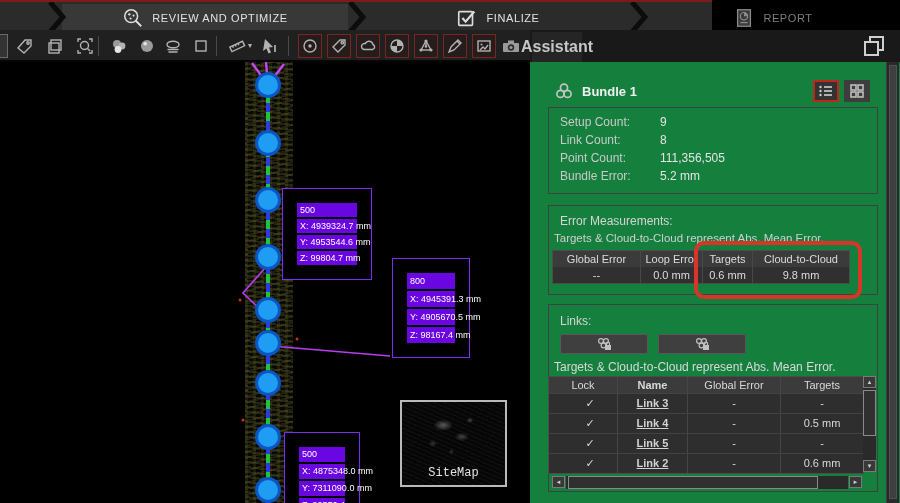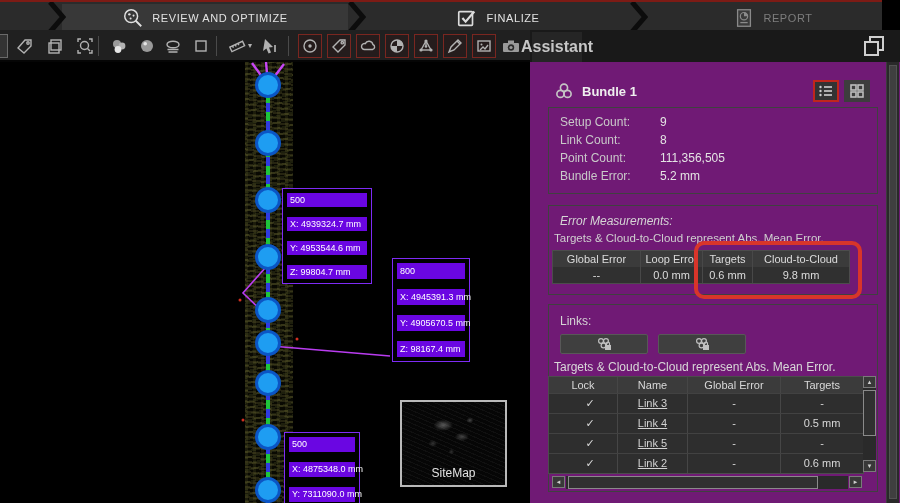--- a/index.html
+++ b/index.html
@@ -1,21 +1,21 @@
 <!DOCTYPE html>
 <html><head>
 <meta charset="utf-8">
 <style>
   html,body{margin:0;padding:0;background:#000;}
   .app{position:relative;width:900px;height:503px;overflow:hidden;background:#000;
        font-family:"Liberation Sans",sans-serif;color:#d8d8d8;-webkit-font-smoothing:antialiased;}
   .abs{position:absolute;}
 
   
-  .wfbar{position:absolute;left:0;top:0;width:882px;height:30px;background:#2b2b2b;border-top:2px solid #7d1b15;box-sizing:border-box;}
+  .wfbar{position:absolute;left:0;top:0;width:712px;height:30px;background:#2b2b2b;border-top:2px solid #7d1b15;box-sizing:border-box;}
   .wf-step{position:absolute;top:2px;height:28px;display:flex;align-items:center;justify-content:center;gap:8px;
            font-size:11px;letter-spacing:.6px;color:#e2e2e2;cursor:default;}
   .wf-active{background:#383838;}
   .wf-dim{color:#7d7d7d;}
   .wf-chev{position:absolute;top:0;}
   .wf-step svg{display:block;}
 
   
   .toolbar{position:absolute;left:0;top:30px;width:530px;height:32px;background:#202020;border-bottom:2px solid #050505;box-sizing:border-box;}
   .tbtn{position:absolute;top:5px;width:22px;height:22px;display:flex;align-items:center;justify-content:center;}
@@ -32,40 +32,40 @@
   
   .viewport{position:absolute;left:0;top:62px;width:530px;height:441px;background:#000;overflow:hidden;}
   .pc-strip{position:absolute;left:245px;top:0;width:48px;height:441px;opacity:.9;
     background-image:
       repeating-linear-gradient(7deg, rgba(120,115,55,.30) 0 2px, transparent 2px 5px),
       repeating-linear-gradient(-14deg, rgba(95,100,45,.28) 0 2px, transparent 2px 6px),
       repeating-linear-gradient(90deg, rgba(70,70,30,.45) 0 3px, rgba(18,18,6,.55) 3px 8px);}
   .traj{position:absolute;left:266px;top:14px;width:4px;height:427px;
     background:repeating-linear-gradient(180deg,#1ec43c 0 9px,#2f3be0 9px 18px);}
   .scanpt{position:absolute;width:20px;height:20px;border-radius:50%;background:#1e9df2;border:3px solid #0b55c4;box-sizing:content-box;}
-  .vlabel{position:absolute;display:flex;flex-direction:column;gap:10px;background:#000;padding:4px;border:1px solid #7e2bf5;box-sizing:border-box;z-index:5;}
+  .vlabel{position:absolute;display:flex;flex-direction:column;gap:2px;background:#000;padding:14px;border:1px solid #7e2bf5;box-sizing:border-box;z-index:5;}
   .vlabel .row{background:#6a06e2;color:#fff;font-size:9px;line-height:12px;padding:1px 3px;white-space:nowrap;}
   .sitemap{position:absolute;left:400px;top:338px;width:107px;height:87px;border:2px solid #b9b9b9;background:#060606;box-sizing:border-box;
     background-image:
       radial-gradient(14px 8px at 40% 28%, rgba(170,170,170,.5), transparent 70%),
       radial-gradient(10px 6px at 58% 42%, rgba(140,140,140,.45), transparent 70%),
       radial-gradient(6px 5px at 30% 50%, rgba(120,120,120,.4), transparent 70%),
       radial-gradient(5px 4px at 66% 22%, rgba(150,150,150,.45), transparent 70%),
       radial-gradient(4px 4px at 48% 60%, rgba(110,110,110,.4), transparent 70%),
-      repeating-linear-gradient(23deg, rgba(90,90,90,.12) 0 1px, transparent 1px 4px);}
+      repeating-linear-gradient(23deg, rgba(90,90,90,.12) 0 1px, transparent 1px 4px); font-family: Liberation Mono, monospace;}
   .sitemap-label{position:absolute;left:0;right:0;bottom:5px;text-align:center;font-size:12px;color:#e3e3e3;}
 
   
   .tabbar{position:absolute;left:530px;top:30px;width:370px;height:32px;background:#191919;}
   .tab{position:absolute;font-size:16px;display:flex;align-items:center;justify-content:center;box-sizing:border-box;font-weight:bold;}
   .tab-assistant{left:2px;top:2px;width:50px;height:30px;background:#252525;color:#c6c6c6;}
   .tab-properties{left:52px;top:0;width:72px;height:32px;background:#2e2e2e;color:#ececec;border-top:3px solid #c8271e;}
   .win-icon{position:absolute;left:332px;top:4px;width:24px;height:24px;}
 
-  .panel{position:absolute;left:530px;top:62px;width:370px;height:441px;background:#701a75;font-size:12px;}
+  .panel{position:absolute;left:530px;top:62px;width:370px;height:441px;background:#15803d;font-size:12px;}
   .gbox{position:absolute;border:1px solid #404040;box-sizing:border-box;}
   .prop-label{position:absolute;left:30px;color:#c9c9c9;}
   .prop-value{position:absolute;left:130px;color:#e4e4e4;}
   .sec-head{position:absolute;color:#d5d5d5;}
   .sec-note{position:absolute;color:#cfcfcf;font-size:11.5px;white-space:nowrap;}
 
   .etable{position:absolute;left:22px;top:188px;width:296px;border:1px solid #4c4c4c;box-sizing:content-box;}
   .etable .trow{display:flex;}
   .etable .hrow{background:#3b3b3b;}
   .etable .vrow{background:#303030;}
@@ -78,21 +78,21 @@
   .lbtn svg *{stroke:#c0c0c0;fill:none;stroke-width:1.2;}
   .lbtn svg .f{fill:#c0c0c0;stroke:none;}
 
   .ltable{position:absolute;left:18px;top:314px;width:314px;border:1px solid #4c4c4c;box-sizing:content-box;}
   .ltable .trow{display:flex;}
   .ltable .hrow{background:#3b3b3b;}
   .ltable .drow{background:#2e2e2e;border-top:1px solid #424242;}
   .ltable .cell{box-sizing:border-box;border-right:1px solid #464646;font-size:11px;height:16px;line-height:16px;text-align:center;color:#d8d8d8;white-space:nowrap;}
   .ltable .drow .cell{height:19px;line-height:19px;}
   .ltable .cell:last-child{border-right:none;}
-  .lc0{width:69px;}.lc1{width:70px;}.lc2{width:93px;}.lc3{width:82px;}
+  .lc0{width:69px;}.lc1{width:70px;font-weight:bold;}.lc2{width:93px;}.lc3{width:82px;}
   .lock-cell{text-align:left;padding-left:14px;color:#e0e0e0;}
   .link-name{color:#d2d2d2;text-decoration:underline;cursor:pointer;}
 
   .sb-btn{position:absolute;width:13px;height:12px;border:1px solid #7a7a7a;background:#383838;box-sizing:border-box;
           font-size:6px;color:#cfcfcf;display:flex;align-items:center;justify-content:center;line-height:1;}
   .vscroll-track{position:absolute;left:333px;top:314px;width:13px;height:96px;background:#2a2a2a;}
   .vthumb{position:absolute;left:333px;top:328px;width:13px;height:46px;border:1px solid #8a8a8a;background:#303030;box-sizing:border-box;}
   .hscroll-track{position:absolute;left:36px;top:414px;width:282px;height:13px;background:#2a2a2a;}
   .hthumb{position:absolute;left:38px;top:414px;width:250px;height:13px;border:1px solid #8a8a8a;background:#303030;box-sizing:border-box;}
   .panel-scroll{position:absolute;left:356px;top:0;width:13px;height:441px;background:#292929;border-left:1px solid #3c3c3c;box-sizing:border-box;}
@@ -373,21 +373,21 @@
     <span class="prop-label" style="top:53px;">Setup Count:</span>
     <span class="prop-value" style="top:53px;">9</span>
     <span class="prop-label" style="top:71px;">Link Count:</span>
     <span class="prop-value" style="top:71px;">8</span>
     <span class="prop-label" style="top:89px;">Point Count:</span>
     <span class="prop-value" style="top:89px;">111,356,505</span>
     <span class="prop-label" style="top:107px;">Bundle Error:</span>
     <span class="prop-value" style="top:107px;">5.2 mm</span>
 
     <div class="gbox" style="left:18px;top:143px;width:330px;height:90px;"></div>
-    <span class="sec-head" style="left:30px;top:152px;font-style:italic;">Error Measurements:</span>
+    <span class="sec-head" style="left:30px;top:152px;">Error Measurements:</span>
     <span class="sec-note" style="left:24px;top:170px;">Targets &amp; Cloud-to-Cloud represent Abs. Mean Error.</span>
     <div class="etable">
       <div class="trow hrow">
         <div class="cell ec0">Global Error</div>
         <div class="cell ec1">Loop Error</div>
         <div class="cell ec2">Targets</div>
         <div class="cell ec3">Cloud-to-Cloud</div>
       </div>
       <div class="trow vrow">
         <div class="cell ec0">--</div>

